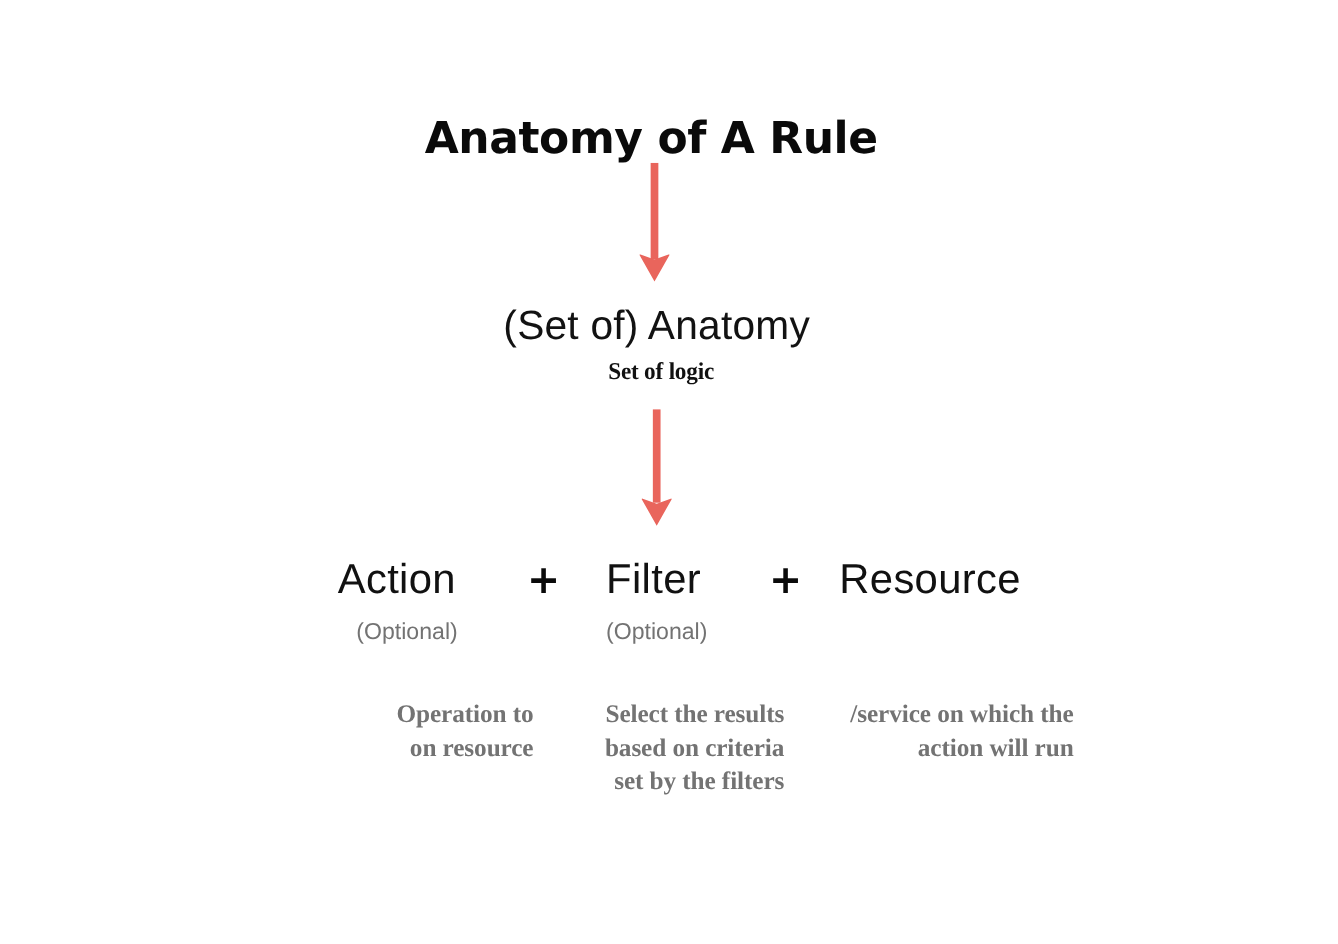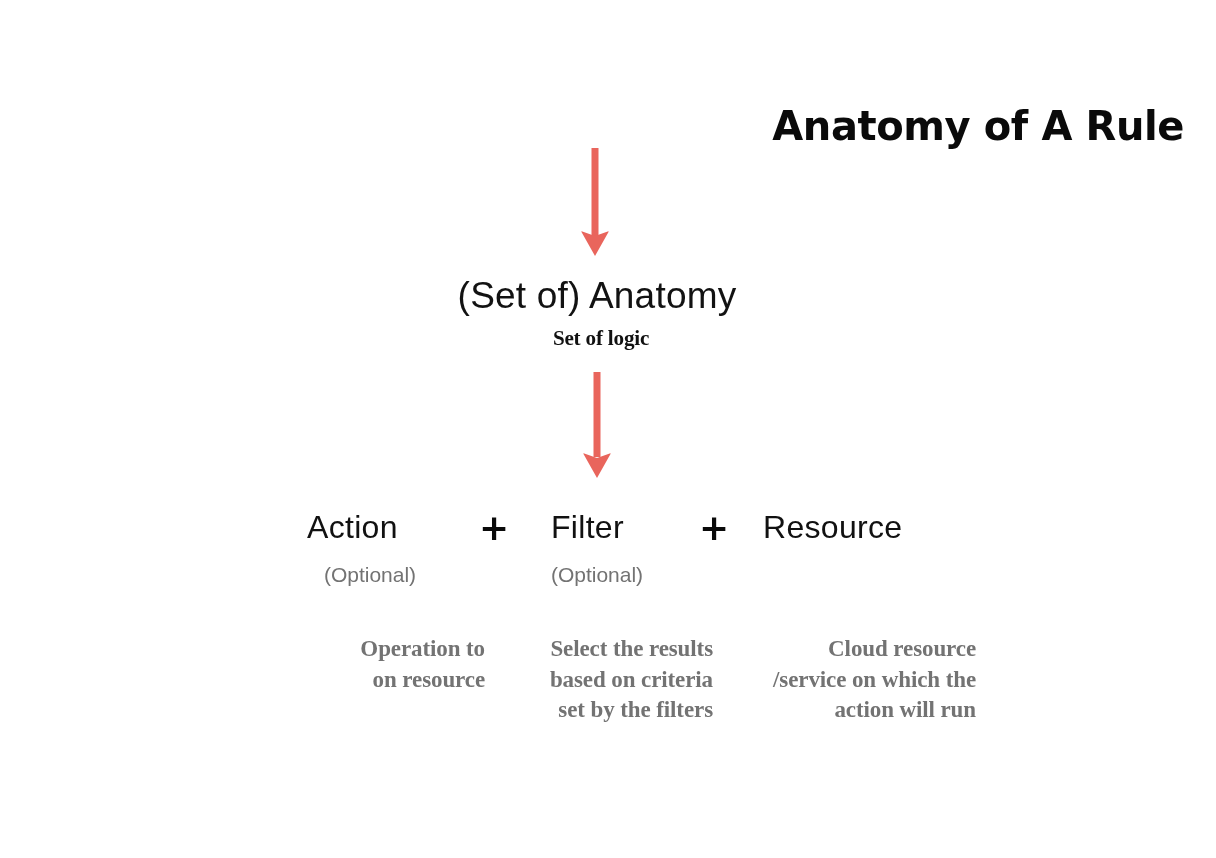--- a/index.html
+++ b/index.html
@@ -24,21 +24,21 @@
     width: 1216px;
     height: 858px;
   }
 
   
   .title {
     position: absolute;
     left: 0;
     top: 101px;
     width: 1184px;
-    text-align: right;
+    text-align: center;
     font-family: "DejaVu Sans", sans-serif;
     font-weight: 700;
     font-size: 40px;
     letter-spacing: -0.4px;
     color: #0a0a0a;
     line-height: 50px;
     white-space: nowrap;
   }
 
   
@@ -88,21 +88,21 @@
     left: 0;
     top: 500px;
     width: 1216px;
     height: 60px;
   }
   .part-term {
     position: absolute;
     top: 0;
     font-family: "Liberation Sans", sans-serif;
     font-weight: 300;
-    font-size: 32px;
+    font-size: 38px;
     letter-spacing: 0.3px;
     color: #111111;
     line-height: 55px;
     white-space: nowrap;
   }
   .plus-sign {
     position: absolute;
     top: 0;
     font-family: "DejaVu Sans", sans-serif;
     font-weight: 700;
@@ -193,18 +193,17 @@
   <div class="desc" id="desc-action">
       <span class="line">Operation to</span>
       <span class="line">on resource</span>
     </div>
   <div class="desc" id="desc-filter">
       <span class="line">Select the results</span>
       <span class="line">based on criteria</span>
       <span class="line">set by the filters</span>
     </div>
   <div class="desc" id="desc-resource">
-      <span class="line">Cloud resource</span>
       <span class="line">/service on which the</span>
       <span class="line">action will run</span>
     </div>
 
 </div>
 
 </body></html>

